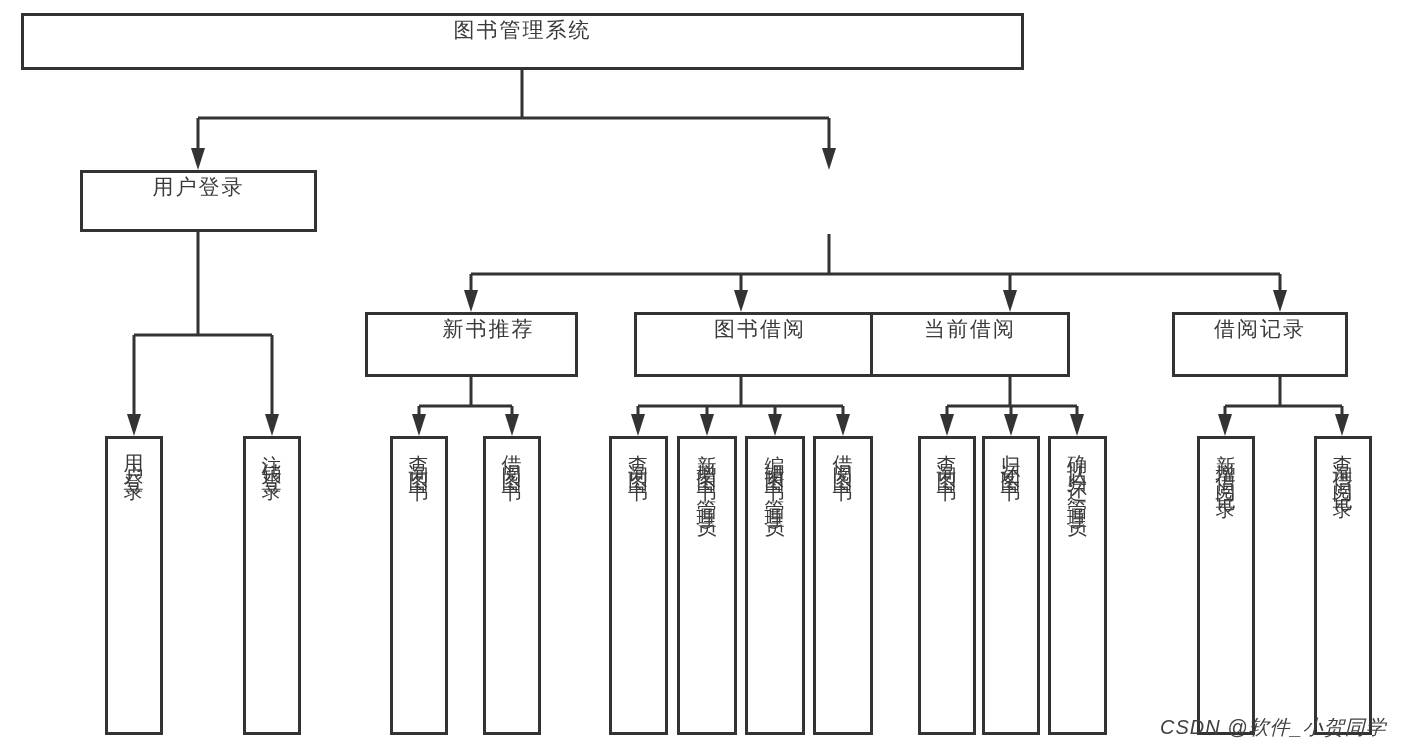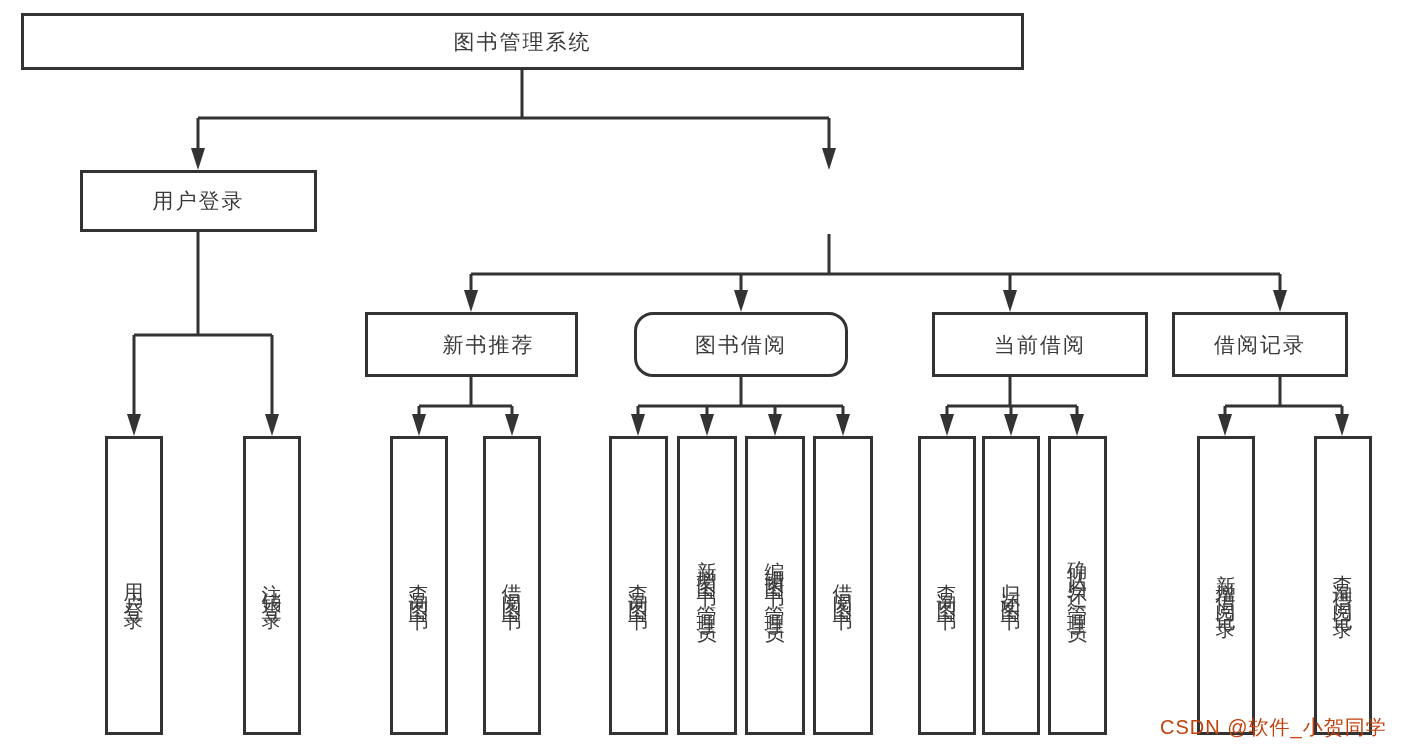--- a/index.html
+++ b/index.html
@@ -16,21 +16,21 @@
     left: 0; top: 0;
     width: 1405px; height: 747px;
     z-index: 0;
   }
   .node {
     position: absolute;
     box-sizing: border-box;
     border: 3px solid #333333;
     background: #ffffff;
     display: flex;
-    align-items: center;
+    align-items: flex-start;
     justify-content: center;
     color: #3a3a3a;
     z-index: 1;
   }
   .hlabel {
     font-size: 21px;
     letter-spacing: 2px;
     white-space: nowrap;
   }
   .vbox .vlabel {
@@ -40,23 +40,24 @@
     letter-spacing: 9px;
     line-height: 1.1;
     white-space: nowrap;
   }
   .watermark {
     position: absolute;
     left: 1160px;
     top: 714px;
     font-size: 20px;
     letter-spacing: 1px;
-    color: #c2410c;
+    color: #404040;
     z-index: 2;
     white-space: nowrap;
+    font-style: italic;
   }
 </style>
 </head>
 <body>
 
 <div class="stage">
 
   <svg class="connector-layer" width="1405" height="747" viewBox="0 0 1405 747" xmlns="http://www.w3.org/2000/svg">
     <g stroke="#333333" stroke-width="3" fill="none">
       <path d="M522,70 V118 M198,118 H829 M198,118 V150 M829,118 V150"></path>
@@ -94,24 +95,24 @@
     <span class="hlabel">图书管理系统</span>
   </div>
 
   <div class="node" style="left:80px; top:170px; width:237px; height:62px;">
     <span class="hlabel">用户登录</span>
   </div>
 
   <div class="node" style="left:365px; top:312px; width:213px; height:65px;padding-left:34px;">
     <span class="hlabel">新书推荐</span>
   </div>
-  <div class="node" style="left:634px; top:312px; width:214px; height:65px;border-radius:19px;">
+  <div class="node" style="left:634px; top:312px; width:252px; height:65px;">
     <span class="hlabel">图书借阅</span>
   </div>
-  <div class="node" style="left:932px; top:312px; width:216px; height:65px;">
+  <div class="node" style="left:870px; top:312px; width:200px; height:65px;">
     <span class="hlabel">当前借阅</span>
   </div>
   <div class="node" style="left:1172px; top:312px; width:176px; height:65px;">
     <span class="hlabel">借阅记录</span>
   </div>
 
   <div class="node vbox" style="left:105px; top:436px; width:58px; height:299px;">
     <span class="vlabel">用户登录</span>
   </div>
   <div class="node vbox" style="left:243px; top:436px; width:58px; height:299px;">

